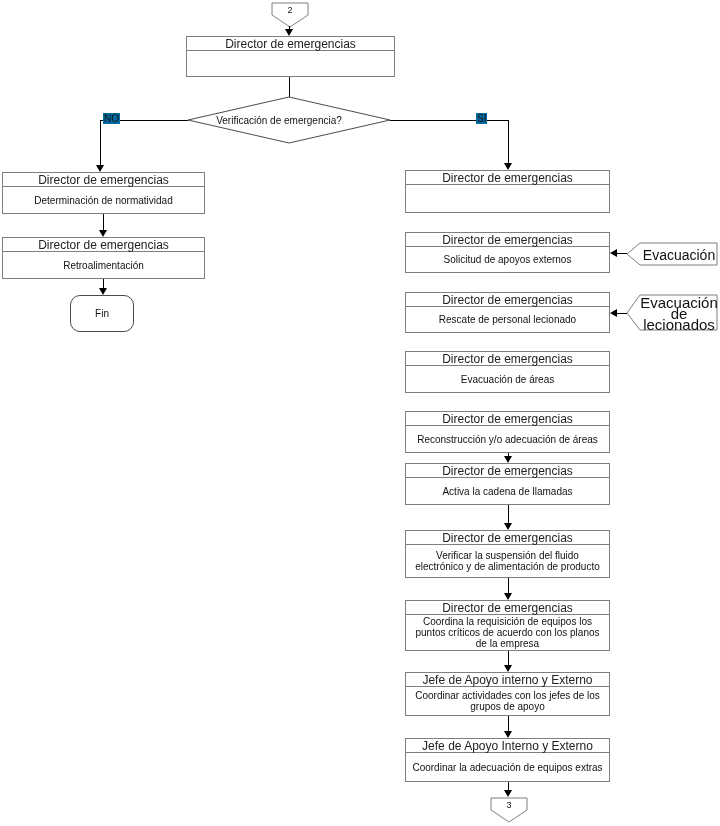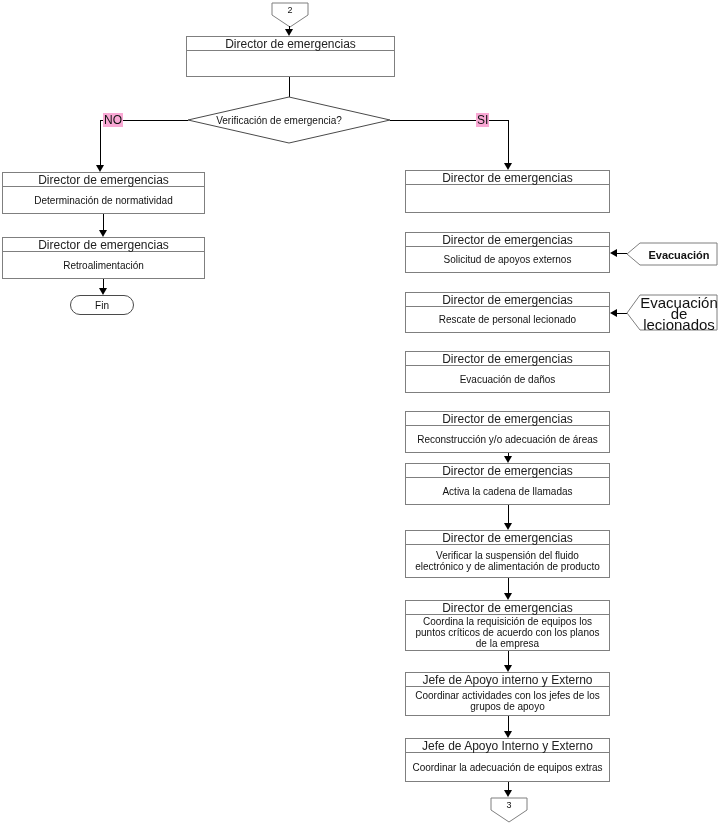--- a/index.html
+++ b/index.html
@@ -21,21 +21,21 @@
     text-align:center;font-size:10px;line-height:11px;padding:1px 5px;color:#111;
   }
   .vline{position:absolute;width:1px;background:#000;}
   .hline{position:absolute;height:1px;background:#000;}
   .arrd{position:absolute;width:0;height:0;
     border-left:4px solid transparent;border-right:4px solid transparent;
     border-top:7px solid #000;}
   .arrl{position:absolute;width:0;height:0;
     border-top:4px solid transparent;border-bottom:4px solid transparent;
     border-right:7px solid #000;}
-  .lbl{position:absolute;font-size:12px;background:#f9a8d4;padding:0 1px;color:#111;}
+  .lbl{position:absolute;font-size:10px;background:#0369a1;padding:0 1px;color:#111;}
   .shape{position:absolute;}
   .shape-text{
     position:absolute;display:flex;align-items:center;justify-content:center;
     text-align:center;color:#111;
   }
   .fin{
     position:absolute;border:1px solid #4a4a4a;border-radius:10px;background:#fff;
     display:flex;align-items:center;justify-content:center;font-size:10px;
     box-sizing:border-box;color:#111;
   }
@@ -80,53 +80,53 @@
   <div class="vline" style="left:103px;top:214px;height:17px;"></div>
   <div class="arrd" style="left:99px;top:230px;"></div>
 
   <div class="pbox" style="left:2px;top:237px;width:203px;height:42px;">
     <div class="pbox-h">Director de emergencias</div>
     <div class="pbox-b">Retroalimentación</div>
   </div>
   <div class="vline" style="left:103px;top:279px;height:10px;"></div>
   <div class="arrd" style="left:99px;top:288px;"></div>
 
-  <div class="fin" style="left:70px;top:295px;width:64px;height:20px;">Fin</div>
+  <div class="fin" style="left:70px;top:295px;width:64px;height:37px;">Fin</div>
 
   <div class="pbox" style="left:405px;top:170px;width:205px;height:43px;">
     <div class="pbox-h">Director de emergencias</div>
   </div>
 
   <div class="pbox" style="left:405px;top:232px;width:205px;height:41px;">
     <div class="pbox-h">Director de emergencias</div>
     <div class="pbox-b">Solicitud de apoyos externos</div>
   </div>
 
   <div class="arrl" style="left:610px;top:249px;"></div>
   <div class="hline" style="left:617px;top:253px;width:10px;"></div>
   <svg class="shape" style="left:626px;top:242px;" width="93" height="25">
     <polygon points="1,12 14,1 91,1 91,23 14,23" fill="#ffffff" stroke="#7f7f7f" stroke-width="1"></polygon>
   </svg>
-  <div class="shape-text" style="left:640px;top:242px;width:78px;height:25px;font-size:11px;font-weight:bold;">Evacuación</div>
+  <div class="shape-text" style="left:640px;top:242px;width:78px;height:25px;font-size:14px;">Evacuación</div>
 
   <div class="pbox" style="left:405px;top:292px;width:205px;height:41px;">
     <div class="pbox-h">Director de emergencias</div>
     <div class="pbox-b">Rescate de personal lecionado</div>
   </div>
 
   <div class="arrl" style="left:610px;top:309px;"></div>
   <div class="hline" style="left:617px;top:313px;width:10px;"></div>
   <svg class="shape" style="left:626px;top:294px;" width="93" height="38">
     <polygon points="1,19 14,1 91,1 91,36 14,36" fill="#ffffff" stroke="#7f7f7f" stroke-width="1"></polygon>
   </svg>
   <div class="shape-text" style="left:640px;top:294px;width:78px;height:38px;font-size:15px;line-height:11px;">Evacuación de lecionados</div>
 
   <div class="pbox" style="left:405px;top:351px;width:205px;height:42px;">
     <div class="pbox-h">Director de emergencias</div>
-    <div class="pbox-b">Evacuación de daños</div>
+    <div class="pbox-b">Evacuación de áreas</div>
   </div>
 
   <div class="pbox" style="left:405px;top:411px;width:205px;height:42px;">
     <div class="pbox-h">Director de emergencias</div>
     <div class="pbox-b">Reconstrucción y/o adecuación de áreas</div>
   </div>
   <div class="vline" style="left:508px;top:453px;height:4px;"></div>
   <div class="arrd" style="left:504px;top:456px;"></div>
 
   <div class="pbox" style="left:405px;top:463px;width:205px;height:42px;">

